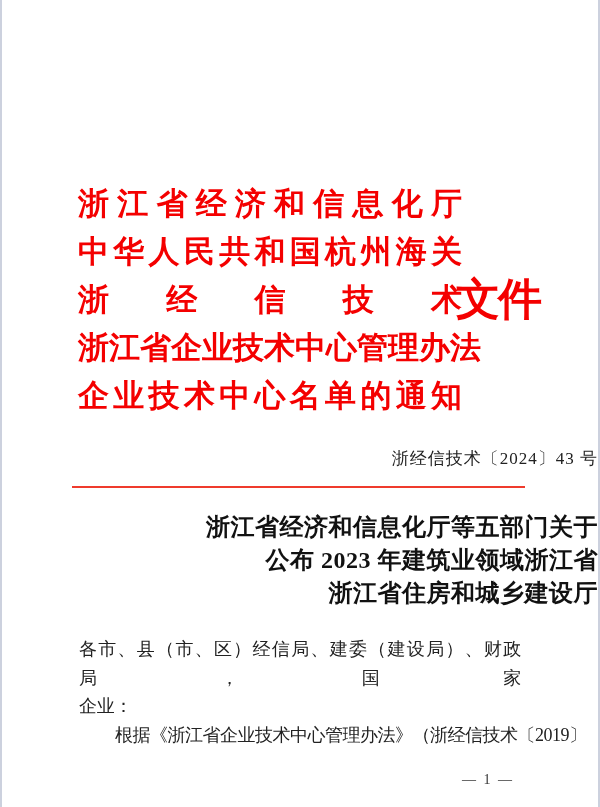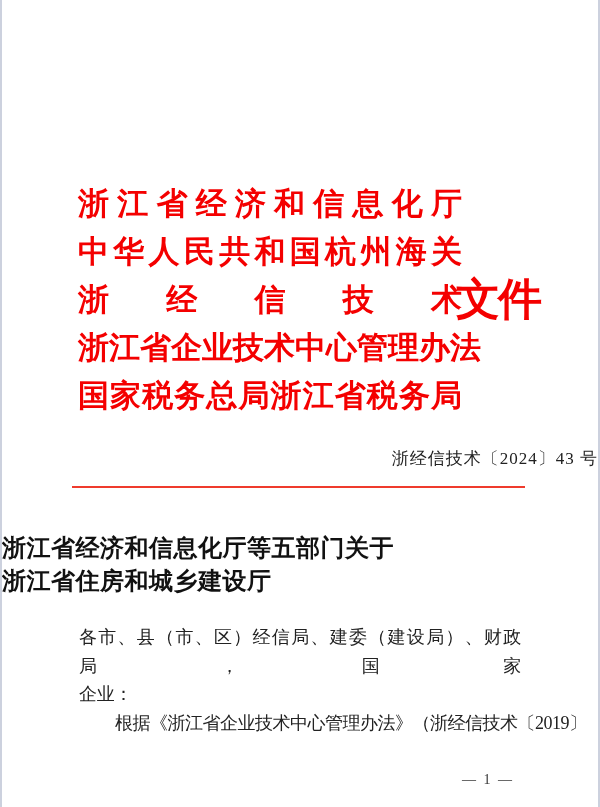--- a/index.html
+++ b/index.html
@@ -58,22 +58,22 @@
   
   .red-divider {
     margin: 16px 0 0 70px;
     width: 453px;
     height: 2px;
     background: #ef3b2d;
   }
 
   
   .title-block {
-    margin-top: 44px;
-    text-align: left;
+    margin-top: 23px;
+    text-align: right;
   }
   .title-line {
     font-size: 24px;
     font-weight: bold;
     line-height: 33px;
     color: #111111;
     letter-spacing: 0.5px;
   }
 
   
@@ -113,31 +113,32 @@
 <body>
 
 <div class="page">
 
   <div class="red-header">
     <div class="agencies">
       <div class="agency-line">浙江省经济和信息化厅</div>
       <div class="agency-line">中华人民共和国杭州海关</div>
       <div class="agency-line">浙经信技术</div>
       <div class="agency-line">浙江省企业技术中心管理办法</div>
-      <div class="agency-line">国家税务总局浙江省税务局</div>
+      <div class="agency-line">企业技术中心名单的通知</div>
     </div>
     <div class="doc-mark">文件</div>
   </div>
 
   <div class="doc-number">浙经信技术〔2024〕43 号</div>
 
   <div class="red-divider"></div>
 
   <div class="title-block">
     <div class="title-line">浙江省经济和信息化厅等五部门关于</div>
+    <div class="title-line">公布 2023 年建筑业领域浙江省</div>
     <div class="title-line">浙江省住房和城乡建设厅</div>
   </div>
 
   <div class="body-block">
     <div class="body-line justify">各市、县（市、区）经信局、建委（建设局）、财政局，国家</div>
     <div class="body-line">企业：</div>
     <div class="body-line indent">根据《浙江省企业技术中心管理办法》（浙经信技术〔2019〕</div>
   </div>
 
   <div class="page-number">— 1 —</div>

